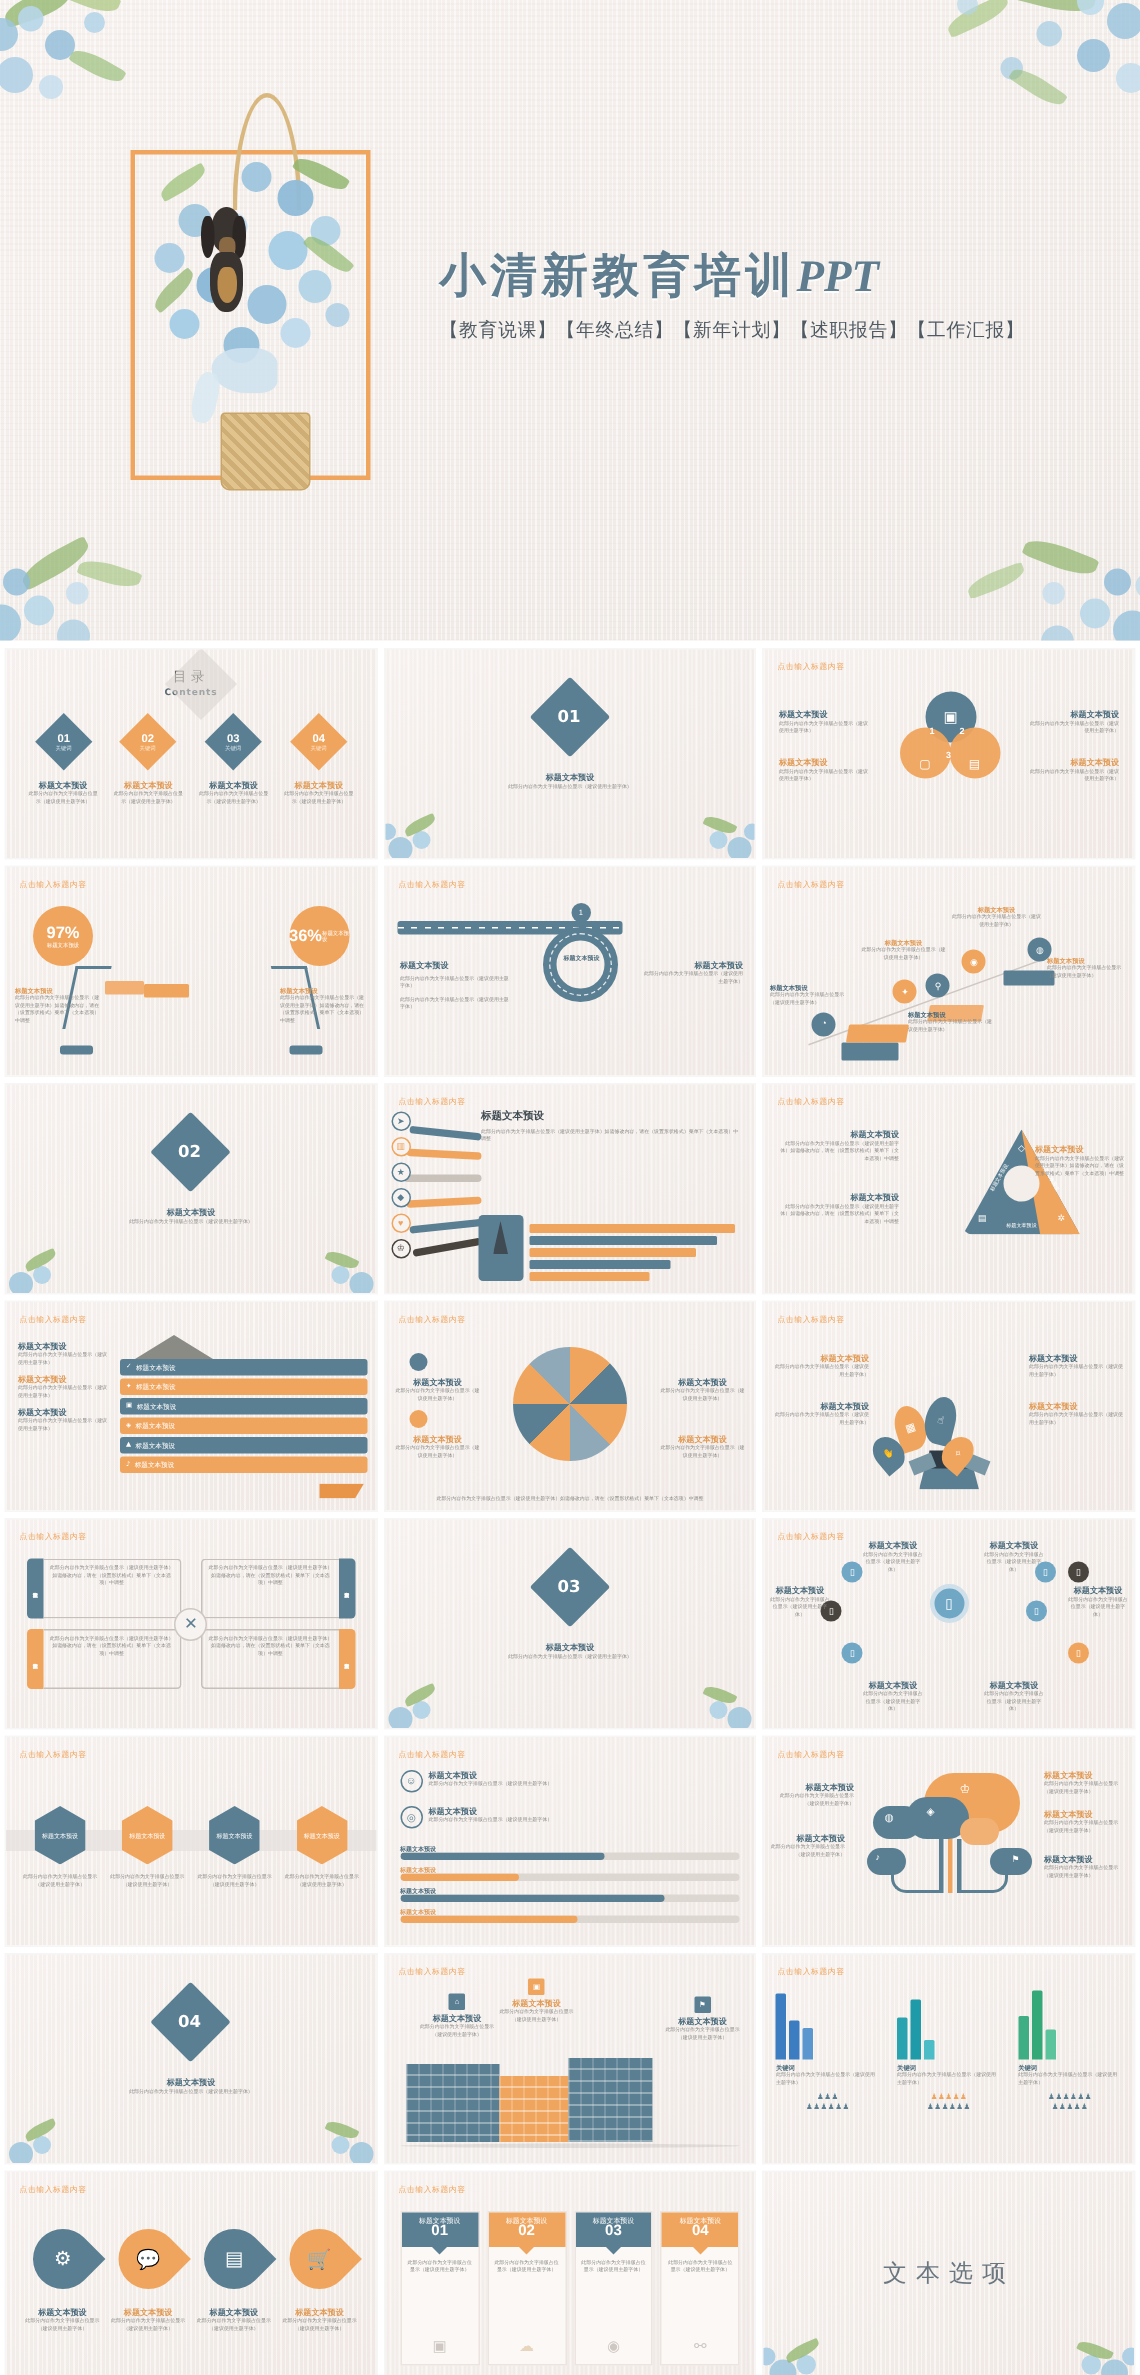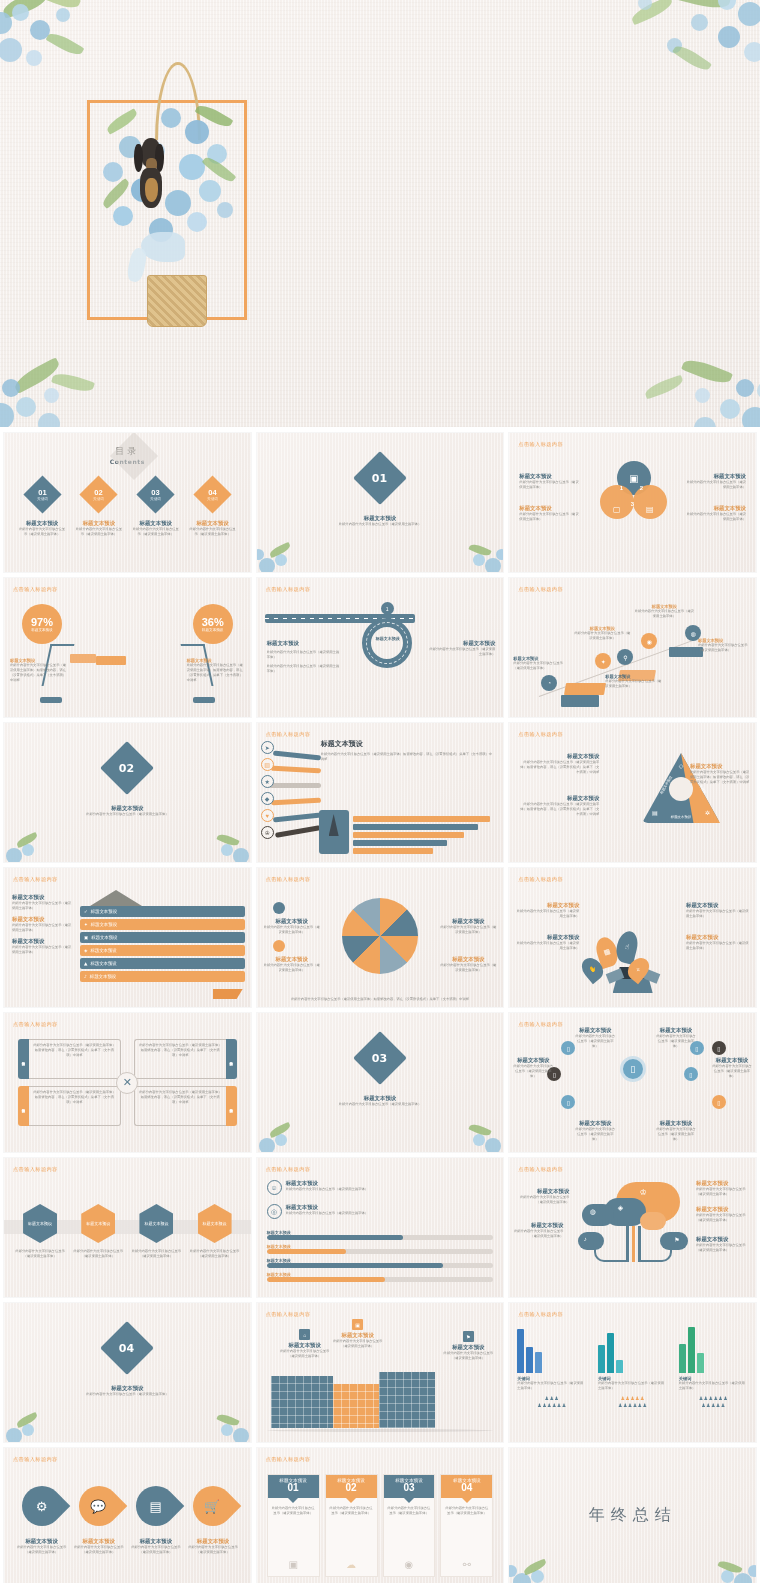--- a/index.html
+++ b/index.html
@@ -249,20 +249,24 @@
         <div class="leaf" style="left:100px;top:8px;width:38px;height:12px;background:#8fb46a;opacity:.8;transform:rotate(30deg);"></div>
         <div class="leaf" style="left:10px;top:14px;width:34px;height:11px;background:#9cc178;opacity:.75;transform:rotate(-30deg);"></div>
         <div class="leaf" style="left:106px;top:62px;width:36px;height:11px;background:#93bb72;opacity:.7;transform:rotate(40deg);"></div>
         <div class="leaf" style="left:4px;top:86px;width:34px;height:11px;background:#8fb46a;opacity:.7;transform:rotate(-42deg);"></div>
 
         <div style="position:absolute;left:46px;top:130px;width:44px;height:30px;background:#cfe2ee;opacity:.9;border-radius:50% 40% 30% 60%;"></div>
         <div style="position:absolute;left:34px;top:146px;width:16px;height:34px;background:#d8e9f2;opacity:.85;border-radius:40%;transform:rotate(12deg);"></div>
       </div>
     </div>
 
+    <div class="hero-title-block">
+      <div class="hero-title"><span>小清新教育培训</span><span class="ppt">PPT</span></div>
+      <div class="hero-sub">【教育说课】【年终总结】【新年计划】【述职报告】【工作汇报】</div>
+    </div>
   </div>
 
   <div class="grid">
 
     <div class="slide">
       <div style="position:absolute;left:50%;top:12px;transform:translateX(-50%);text-align:center;">
         <div class="contents-zh">目录</div>
         <div class="contents-en">Contents</div>
       </div>
       <div style="position:absolute;left:46%;top:6px;width:34px;height:34px;background:#d9d3cd;opacity:.55;transform:rotate(45deg);"></div>
@@ -369,21 +373,21 @@
         <div class="bdy">此部分内容作为文字排版占位显示（建议使用主题字体）</div>
       </div>
     </div>
 
     <div class="slide">
       <div class="s-head">点击输入标题内容</div>
       <div style="position:absolute;left:18px;top:26px;width:40px;height:40px;border-radius:50%;background:#f0a55e;display:flex;flex-direction:column;align-items:center;justify-content:center;">
         <div style="color:#fff;font-size:11px;font-weight:700;">97%</div>
         <div style="color:#fff;font-size:3.6px;">标题文本预设</div>
       </div>
-      <div style="position:absolute;right:18px;top:26px;width:40px;height:40px;border-radius:50%;background:#f0a55e;display:flex;flex-direction:column;align-items:center;justify-content:center;">
+      <div style="position:absolute;right:18px;top:26px;width:40px;height:40px;border-radius:50%;background:#f0a55e;display:flex;flex-direction:row;align-items:center;justify-content:flex-start;">
         <div style="color:#fff;font-size:11px;font-weight:700;">36%</div>
         <div style="color:#fff;font-size:3.6px;">标题文本预设</div>
       </div>
       <div style="position:absolute;left:42px;top:66px;width:24px;height:42px;border-left:2px solid #5b7f92;border-top:2px solid #5b7f92;transform:skewX(-12deg);"></div>
       <div style="position:absolute;right:42px;top:66px;width:24px;height:42px;border-right:2px solid #5b7f92;border-top:2px solid #5b7f92;transform:skewX(12deg);"></div>
       <div style="position:absolute;left:36px;bottom:14px;width:22px;height:6px;background:#5b7f92;border-radius:2px;"></div>
       <div style="position:absolute;right:36px;bottom:14px;width:22px;height:6px;background:#5b7f92;border-radius:2px;"></div>
       <div style="position:absolute;left:92px;top:78px;width:30px;height:9px;background:#f0a55e;border-radius:1px;"></div>
       <div style="position:absolute;left:66px;top:76px;width:26px;height:9px;background:#f2b074;border-radius:1px;"></div>
       <div style="position:absolute;left:6px;top:80px;width:58px;">
@@ -1002,21 +1006,21 @@
             <div style="color:#fff;font-size:4.6px;">标题文本预设</div>
             <div style="color:#fff;font-size:10px;font-weight:700;line-height:1;">04</div>
           </div>
           <div class="bdy ctr" style="padding:8px 3px 0;">此部分内容作为文字排版占位显示（建议使用主题字体）</div>
           <div style="margin-top:auto;margin-bottom:6px;color:#cfc8c2;font-size:10px;">⚯</div>
         </div>
       </div>
     </div>
 
     <div class="slide">
-      <div class="thanks" style="position:absolute;left:50%;top:50%;transform:translate(-50%,-60%);white-space:nowrap;">年终总结</div>
+      <div class="thanks" style="position:absolute;left:50%;top:50%;transform:translate(-50%,-60%);white-space:nowrap;">文本选项</div>
       <div class="corner-floral cf-bl">
         <div class="fl-blob" style="left:10px;bottom:4px;width:18px;height:18px;background:#9ec5dd;opacity:.85;"></div>
         <div class="fl-blob" style="left:28px;bottom:12px;width:13px;height:13px;background:#b6d6e8;"></div>
         <div class="leaf" style="left:20px;bottom:24px;width:24px;height:8px;background:#8fb46a;opacity:.75;transform:rotate(-24deg);"></div>
         <div class="fl-blob" style="left:2px;bottom:18px;width:12px;height:12px;background:#aecfe4;"></div>
       </div>
       <div class="corner-floral cf-br">
         <div class="fl-blob" style="right:10px;bottom:4px;width:18px;height:18px;background:#9ec5dd;opacity:.85;"></div>
         <div class="fl-blob" style="right:28px;bottom:12px;width:13px;height:13px;background:#b6d6e8;"></div>
         <div class="leaf" style="right:20px;bottom:24px;width:24px;height:8px;background:#8fb46a;opacity:.75;transform:rotate(24deg);"></div>

